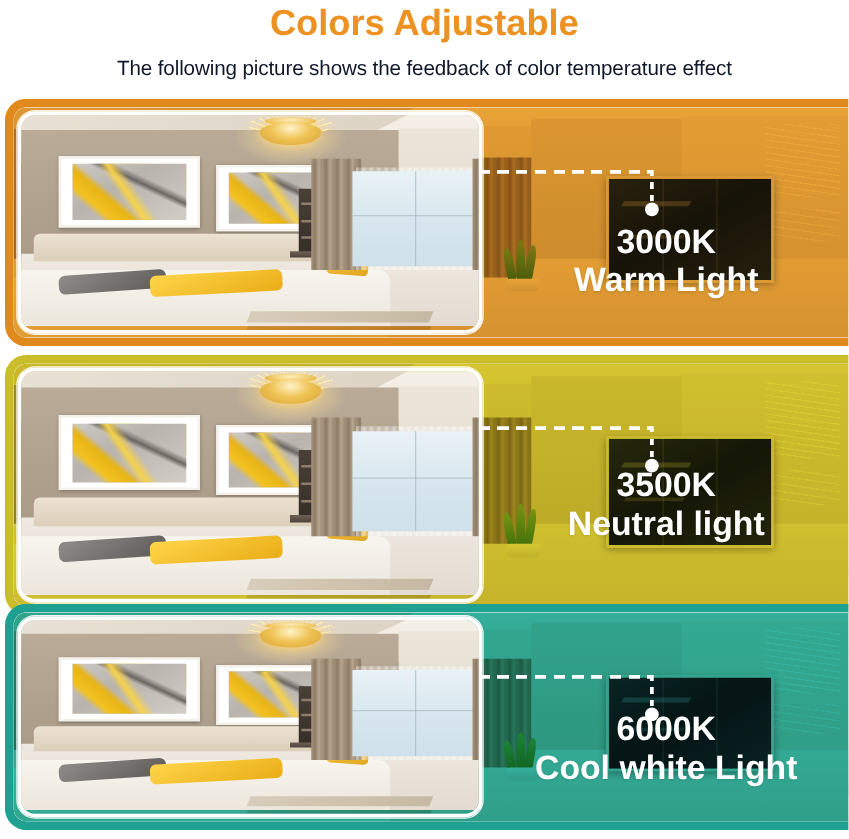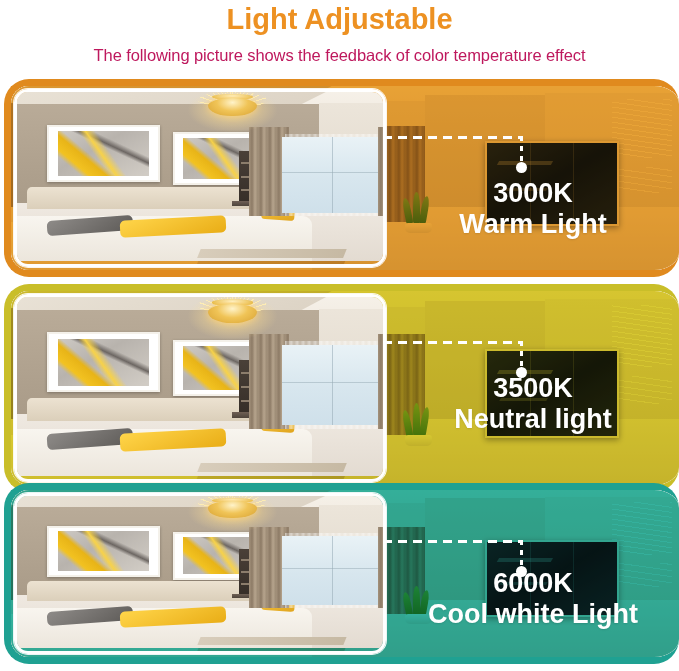--- a/index.html
+++ b/index.html
@@ -50,21 +50,20 @@
     width: 675px;
     border-style: solid;
     border-width: 7px;
     border-right-width: 0px;
     border-top-left-radius: 17px;
     border-bottom-left-radius: 17px;
     border-top-right-radius: 0px;
     border-bottom-right-radius: 0px;
     overflow: hidden;
     background: #ffffff;
-    border-radius: 25px;
   }
   #panel-0 { top: 79px;  height: 198px; }
   #panel-1 { top: 284px; height: 208px; }
   #panel-2 { top: 483px; height: 181px; }
 
   .panel-inner {
     position: relative;
     width: 100%;
     height: 100%;
     overflow: hidden;
@@ -384,22 +383,22 @@
   #caption-0 { top: 92px; }
   #caption-1 { top: 82px; }
   #caption-2 { top: 78px; }
 </style>
 </head>
 <body>
 
 <div id="root">
 
   <div class="header">
-    <div class="title" style="color: rgb(237, 145, 34);">Light Adjustable</div>
-    <div class="subtitle" style="color: #be185d;">The following picture shows the feedback of color temperature effect</div>
+    <div class="title" style="color: rgb(237, 145, 34);">Colors Adjustable</div>
+    <div class="subtitle" style="color: #0f172a;">The following picture shows the feedback of color temperature effect</div>
   </div>
 
   <div class="panel" id="panel-0" style="border-color: rgb(224, 138, 30);">
     <div class="panel-inner">
 
       <div class="scene">
         <div class="ceiling"></div>
         <div class="ceiling-slope"></div>
         <div class="wall-left"></div>
         <div class="wall-back"></div>

